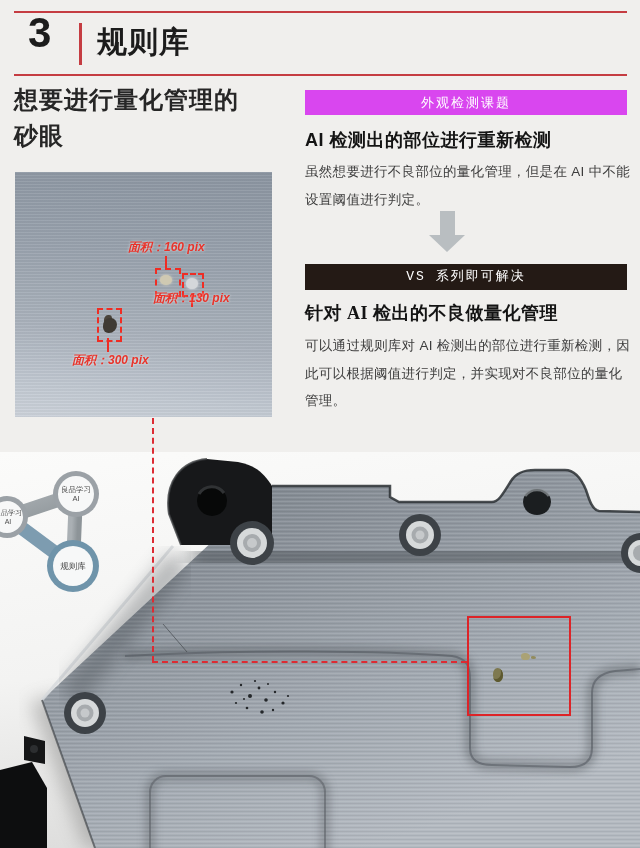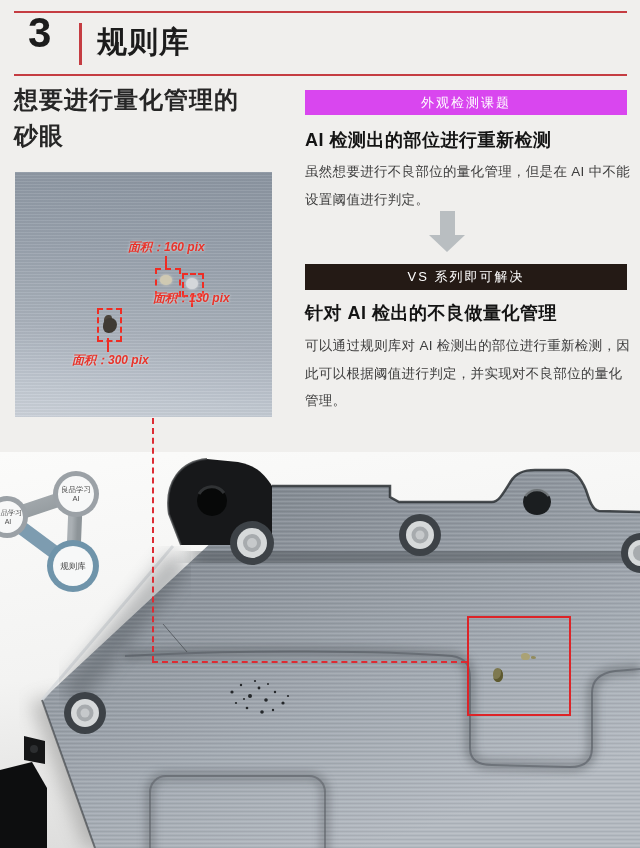--- a/index.html
+++ b/index.html
@@ -71,22 +71,22 @@
   <div class="ann" style="left:57px;top:180px;">面积：300 pix</div>
 </div>
 
 <div class="badge" style="top:90px;background:#d946ef;">外观检测课题</div>
 <div class="rh" style="top:128px;">AI 检测出的部位进行重新检测</div>
 <div class="rbody" style="top:158px;">虽然想要进行不良部位的量化管理，但是在 AI 中不能设置阈值进行判定。</div>
 
 <div class="arr-shaft"></div>
 <div class="arr-head"></div>
 
-<div class="badge" style="top:264px;height:26px;line-height:26px;background:#241a15;">VS 系列即可解决</div>
-<div class="rh" style="top:301px;">针对 AI 检出的不良做量化管理</div>
+<div class="badge" style="top:264px;height:26px;line-height:26px;background:#241a15;font-family:Liberation Mono, monospace;">VS 系列即可解决</div>
+<div class="rh" style="top:301px;font-family:Liberation Serif, serif;">针对 AI 检出的不良做量化管理</div>
 <div class="rbody" style="top:332px;">可以通过规则库对 AI 检测出的部位进行重新检测，因此可以根据阈值进行判定，并实现对不良部位的量化管理。</div>
 
 <svg class="photo" viewBox="0 0 640 396">
   <defs>
     <linearGradient id="bgG" x1="0" y1="0" x2="0.25" y2="1">
       <stop offset="0" stop-color="#fbfbfa"></stop>
         <stop offset=".55" stop-color="#f3f3f2"></stop>
         <stop offset="1" stop-color="#dcdcdb"></stop>
     </linearGradient>
     <linearGradient id="plateG" x1="0" y1="0" x2="0.55" y2="1">

